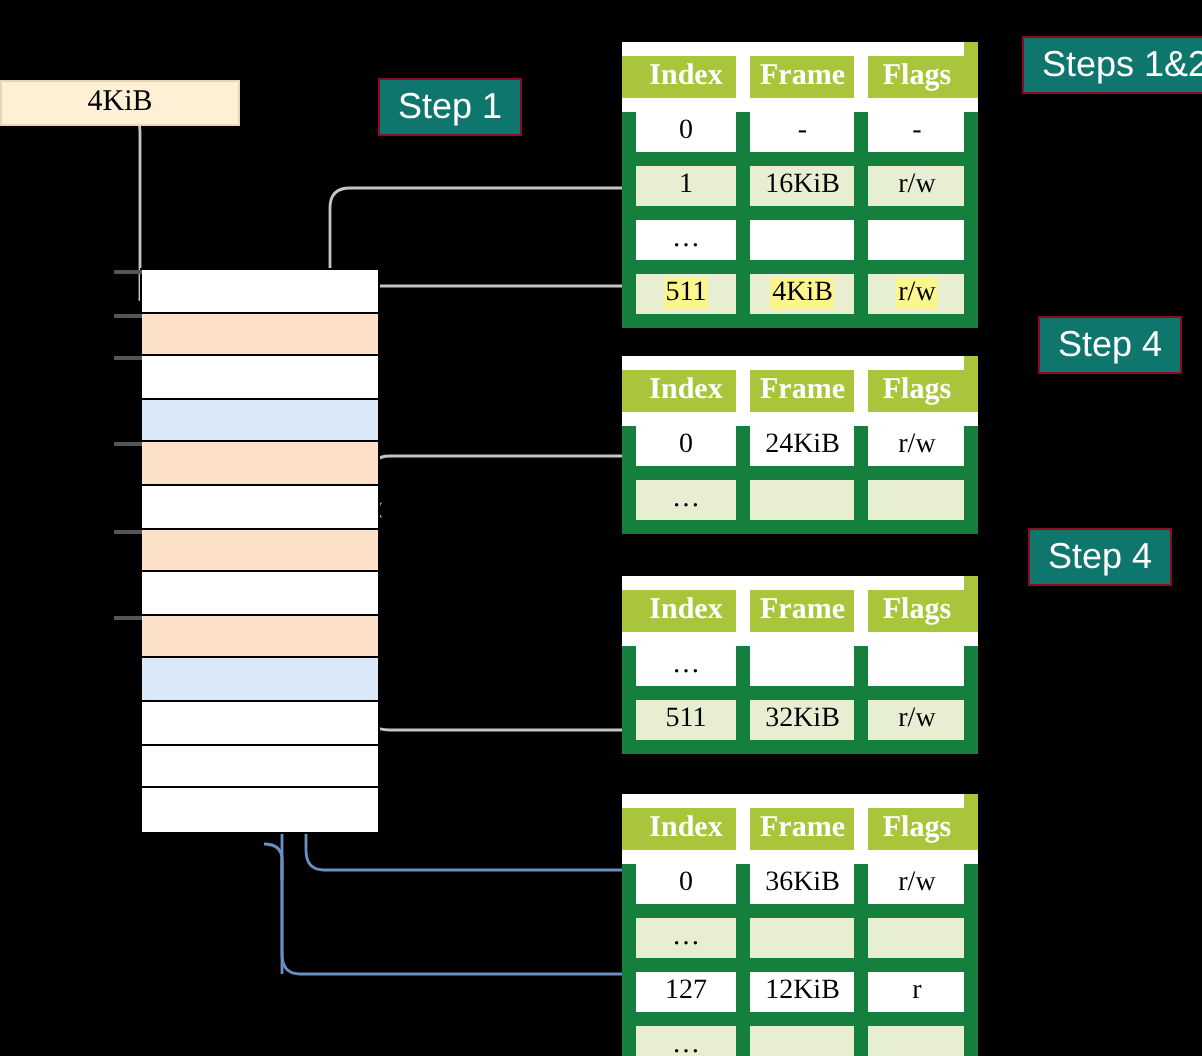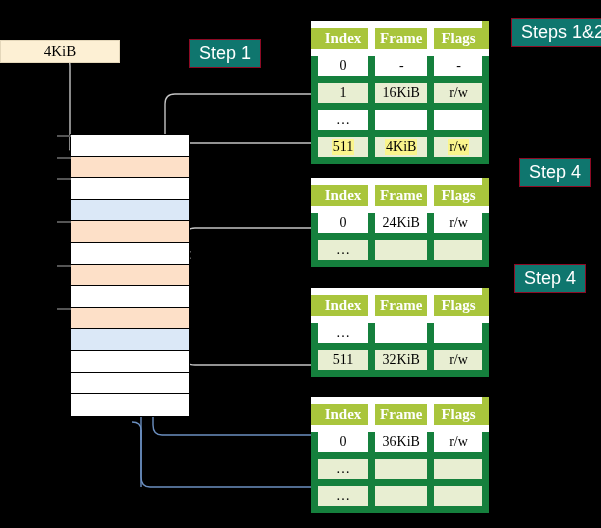--- a/index.html
+++ b/index.html
@@ -271,20 +271,25 @@
           <tr class="plain">
             <td class="c-index">0</td>
             <td class="c-frame">36KiB</td>
             <td class="c-flags">r/w</td>
           </tr>
           <tr class="alt">
             <td class="c-index">…</td>
             <td class="c-frame"></td>
             <td class="c-flags"></td>
           </tr>
+          <tr class="plain">
+            <td class="c-index">127</td>
+            <td class="c-frame">12KiB</td>
+            <td class="c-flags">r</td>
+          </tr>
           <tr class="alt">
             <td class="c-index">…</td>
             <td class="c-frame"></td>
             <td class="c-flags"></td>
           </tr>
         </tbody>
       </table>
     </div>
 
 </div>

